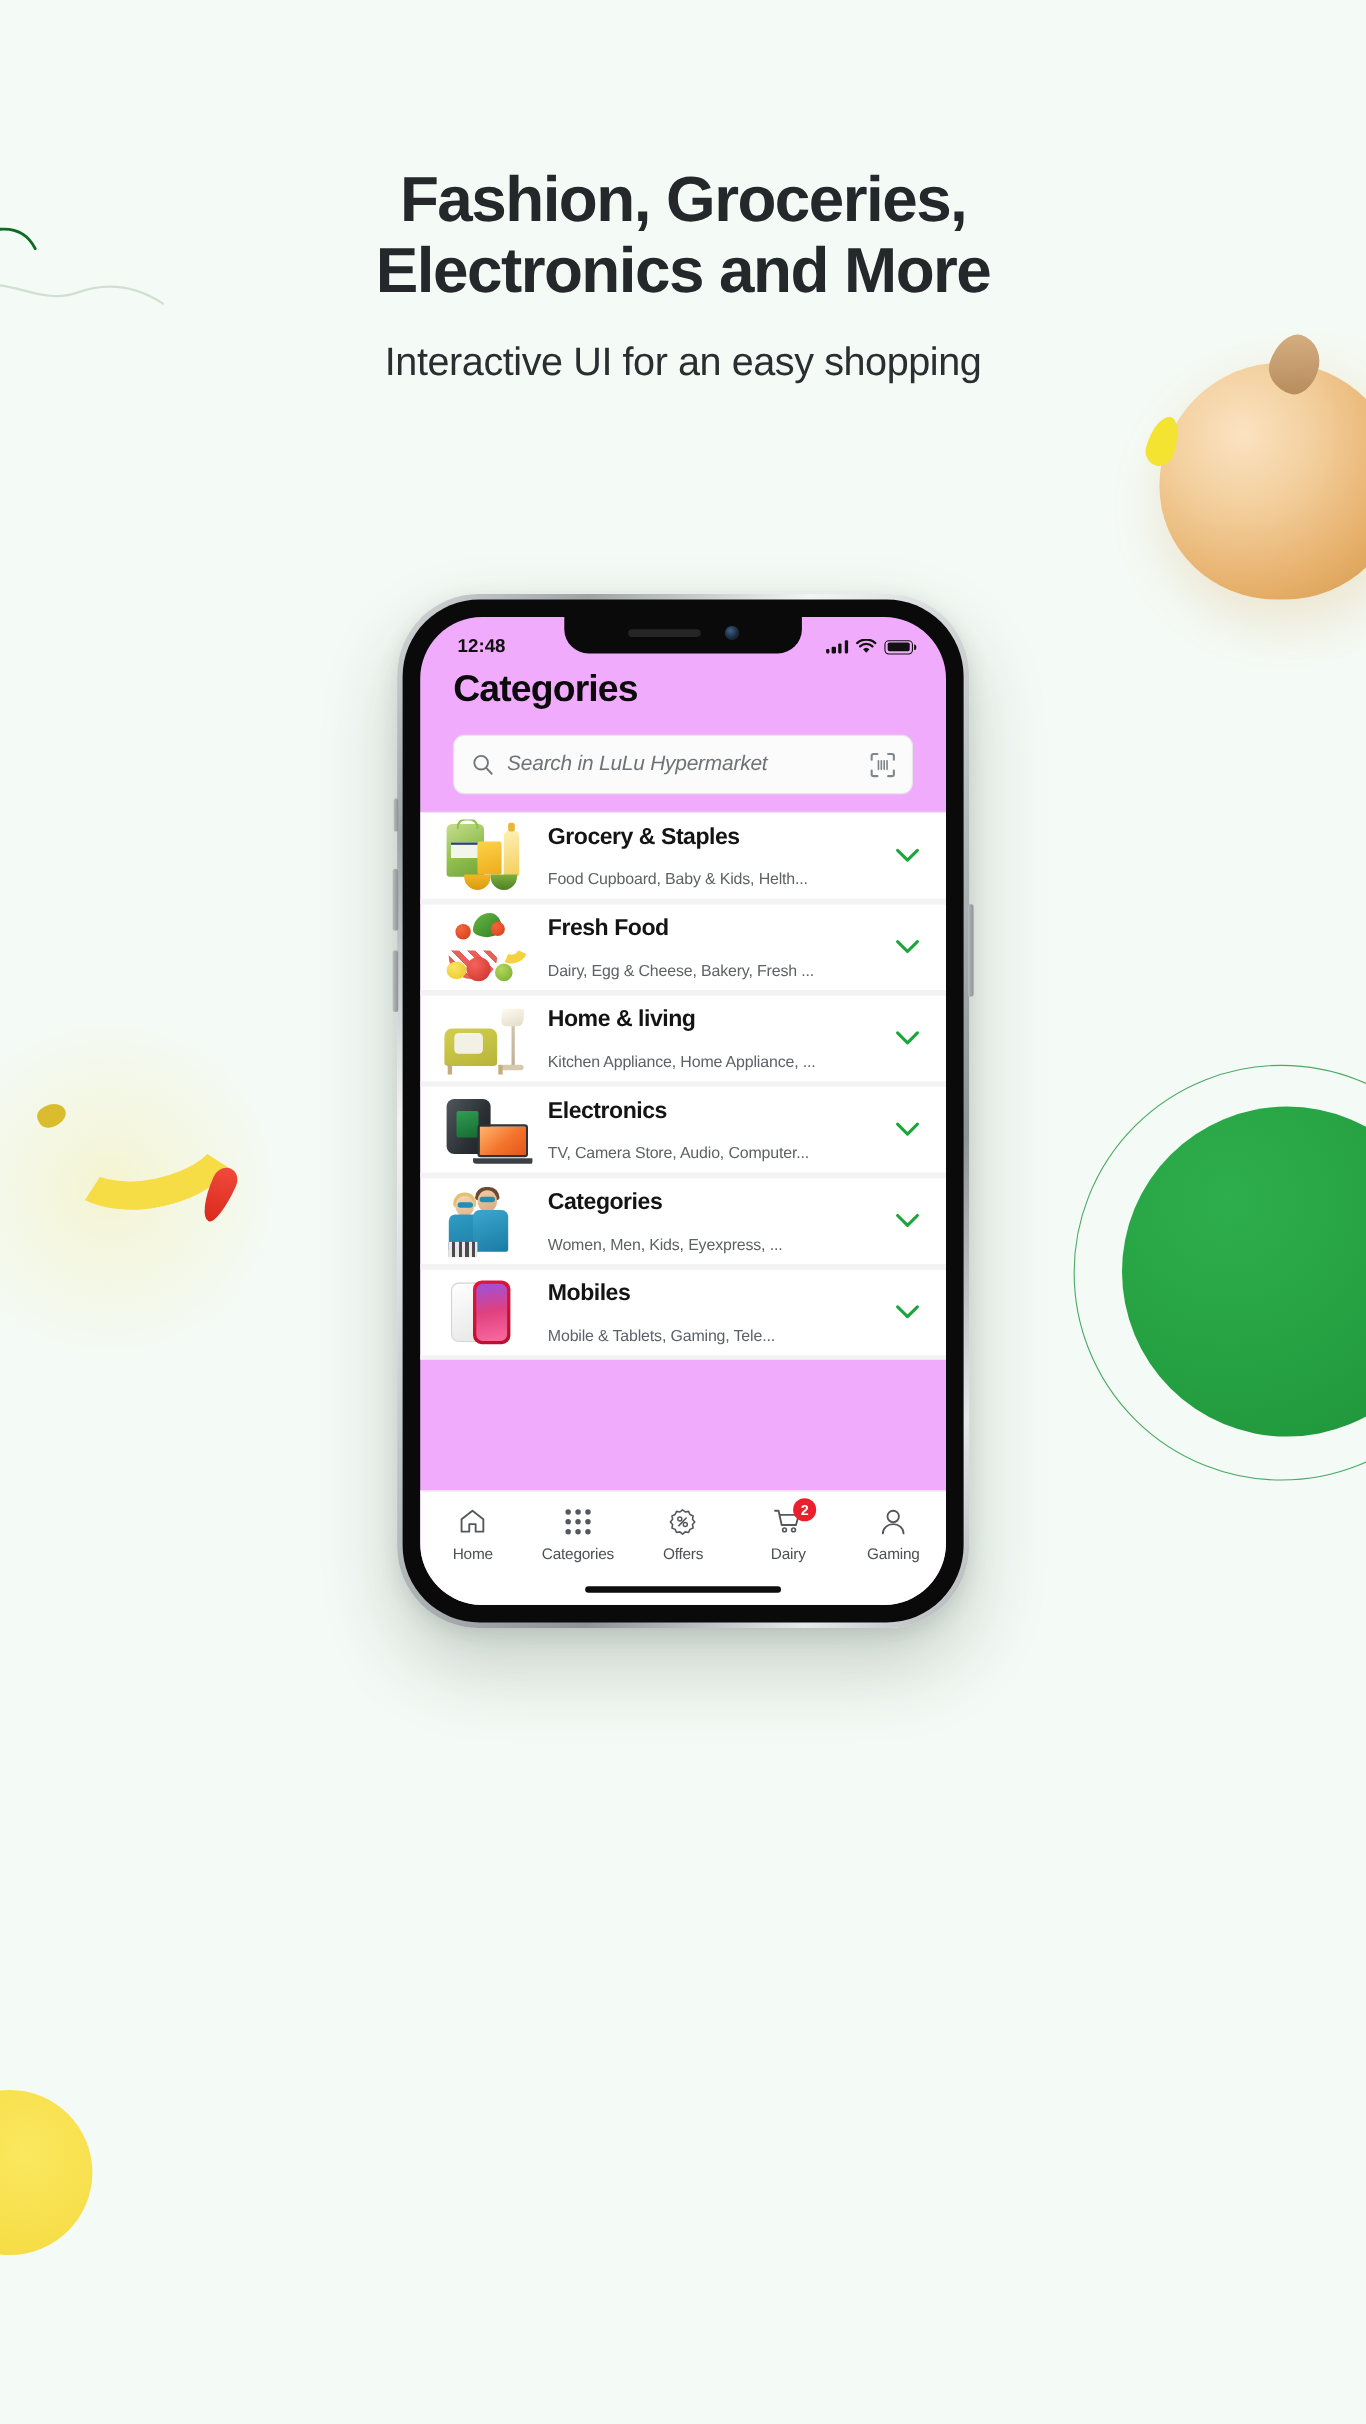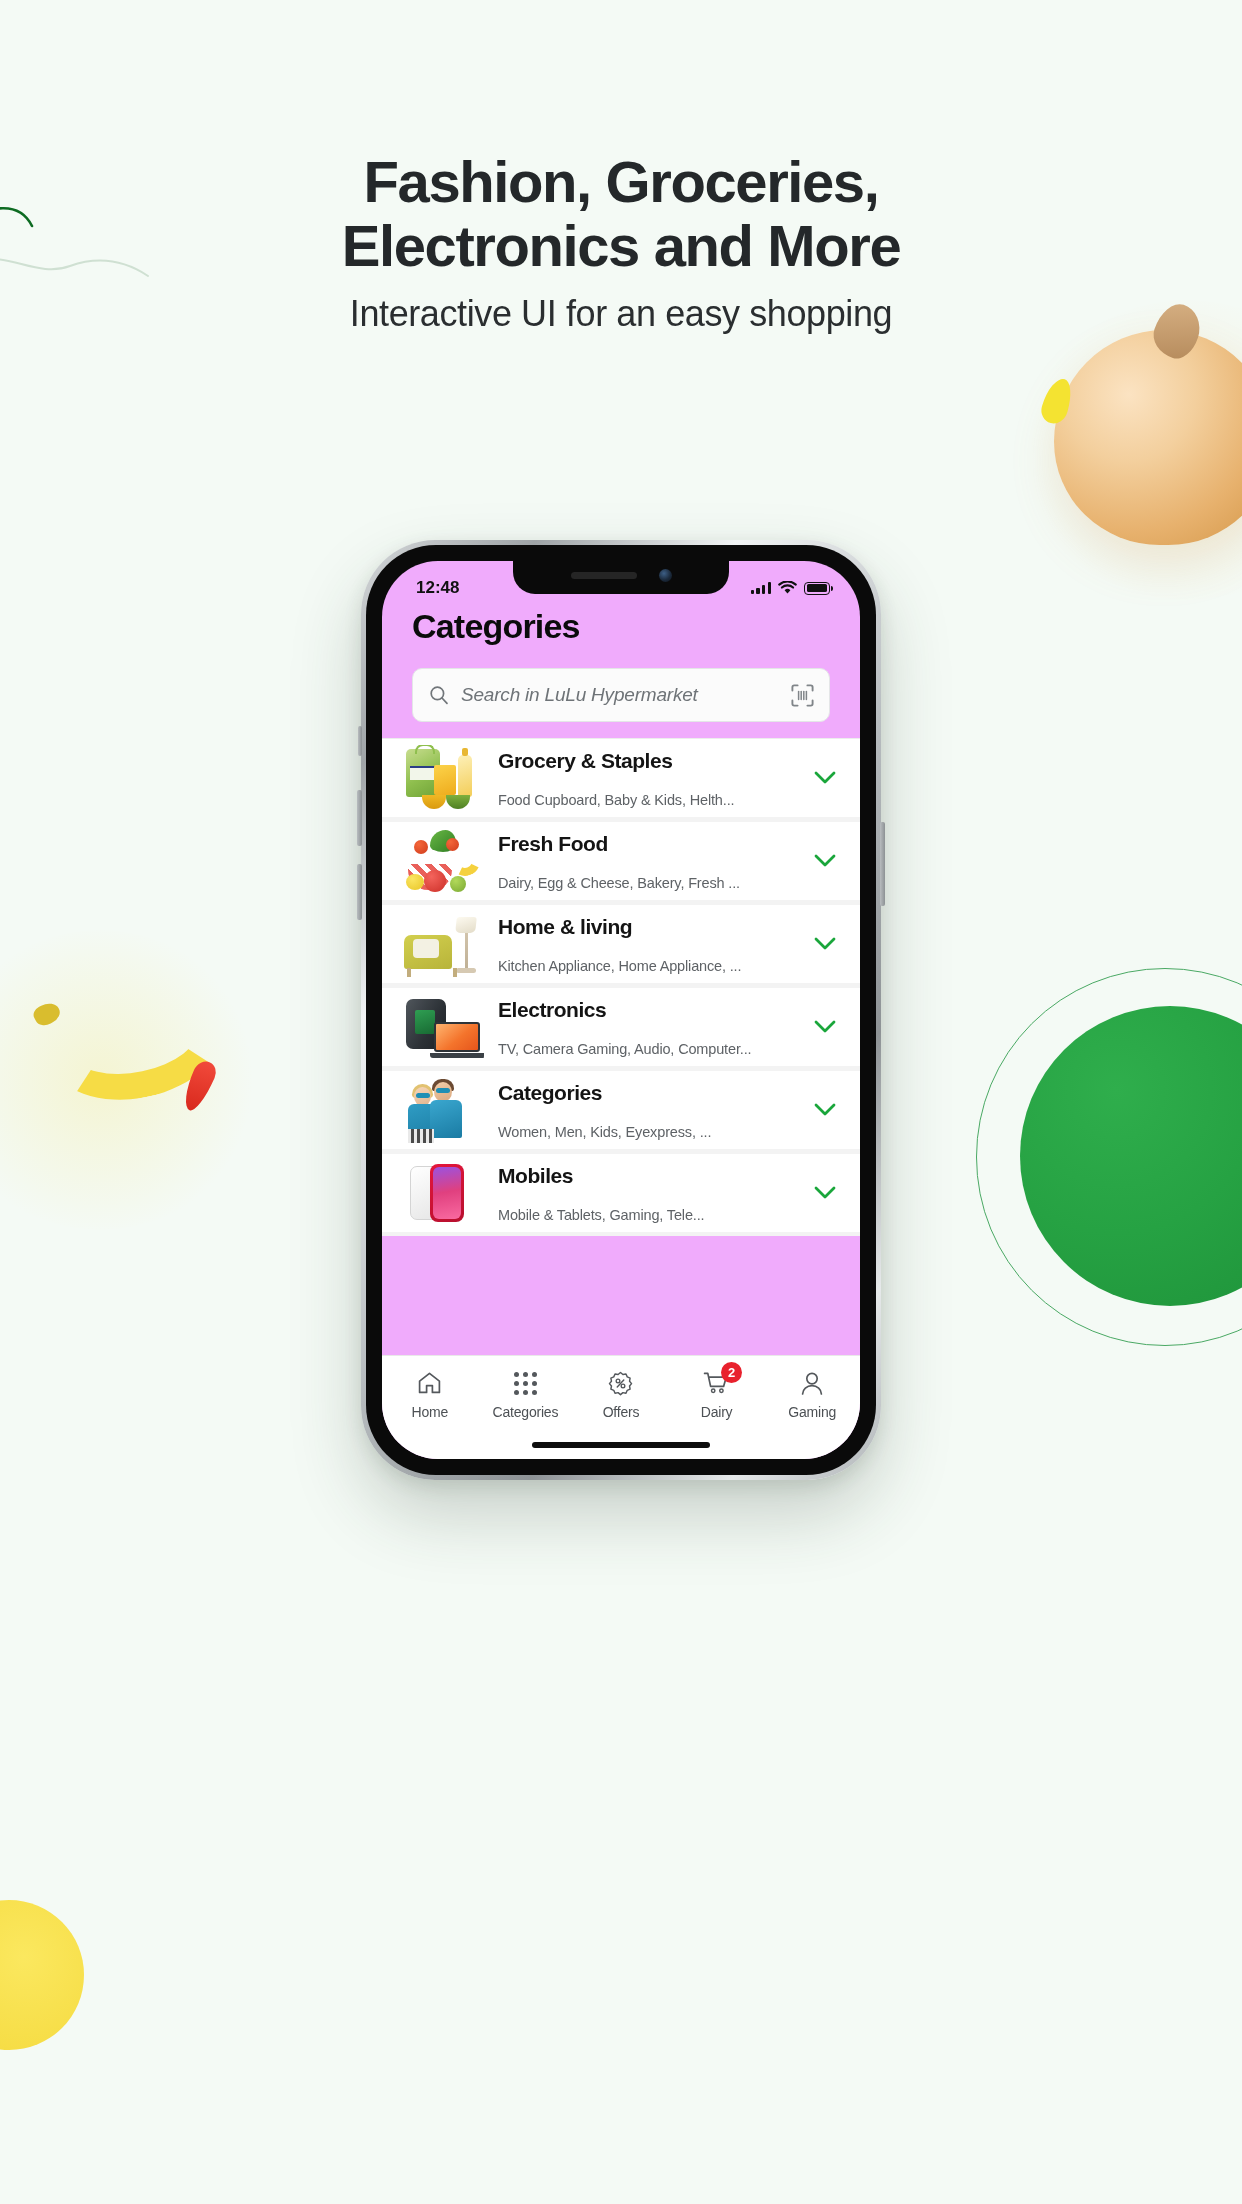--- a/index.html
+++ b/index.html
@@ -118,21 +118,21 @@
     z-index: 5;
   }
   .hero h1 {
     font-size: 58px;
     line-height: 1.10;
     font-weight: 700;
     letter-spacing: -1.4px;
     color: #24282a;
   }
   .hero .sub {
-    margin-top: 15px;
+    margin-top: 30px;
     font-size: 36px;
     font-weight: 400;
     color: #2a2e30;
     letter-spacing: -0.4px;
   }
 
   
   .phone-shell {
     position: absolute;
     left: 50%;
@@ -649,21 +649,21 @@
             </div>
           </div>
 
           <div class="cat-row">
             <div class="cat-thumb t-elec">
               <span class="tower"></span>
                 <span class="laptop"></span>
             </div>
             <div class="cat-text">
               <div class="cat-name">Electronics</div>
-              <div class="cat-sub">TV, Camera Gaming,  Audio, Computer...</div>
+              <div class="cat-sub">TV, Camera Store,  Audio, Computer...</div>
             </div>
             <div class="chev">
               <svg width="24" height="16" viewBox="0 0 24 16">
                   <path d="M3 3 L12 12 L21 3" stroke="#1aa63b" stroke-width="2.8" fill="none" stroke-linecap="round" stroke-linejoin="round"></path>
                 </svg>
             </div>
           </div>
 
           <div class="cat-row">
             <div class="cat-thumb t-life">

